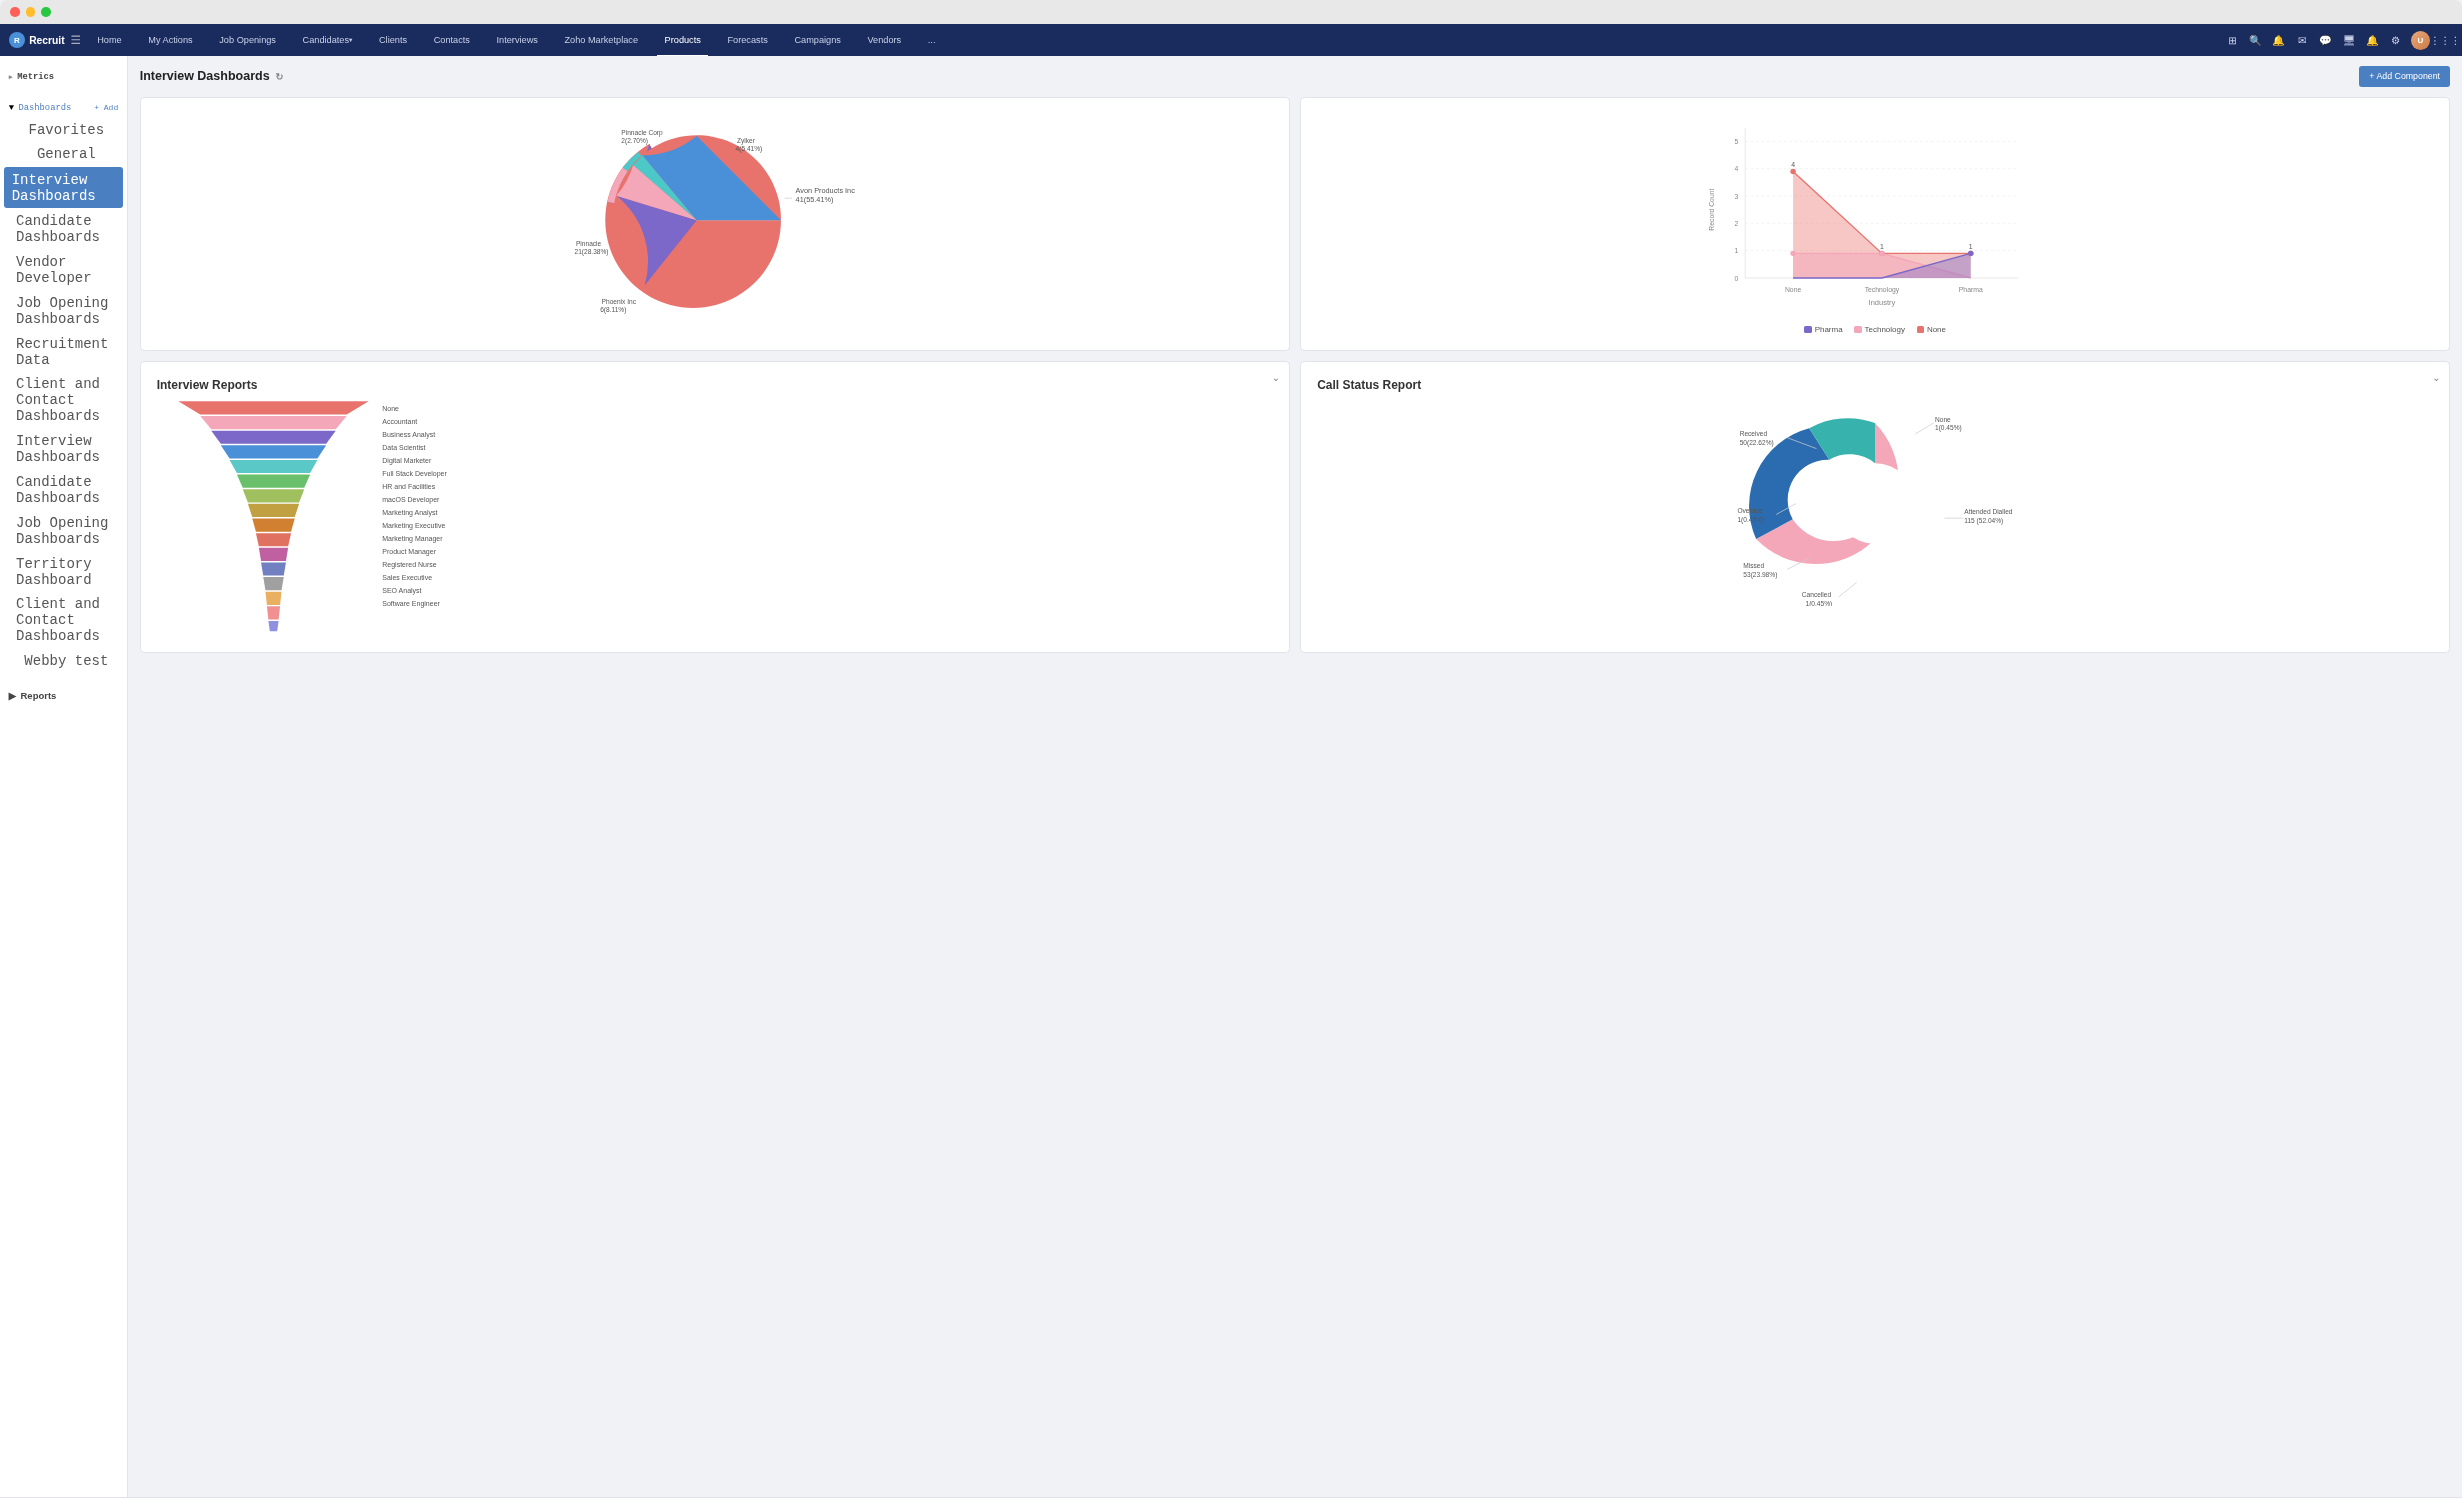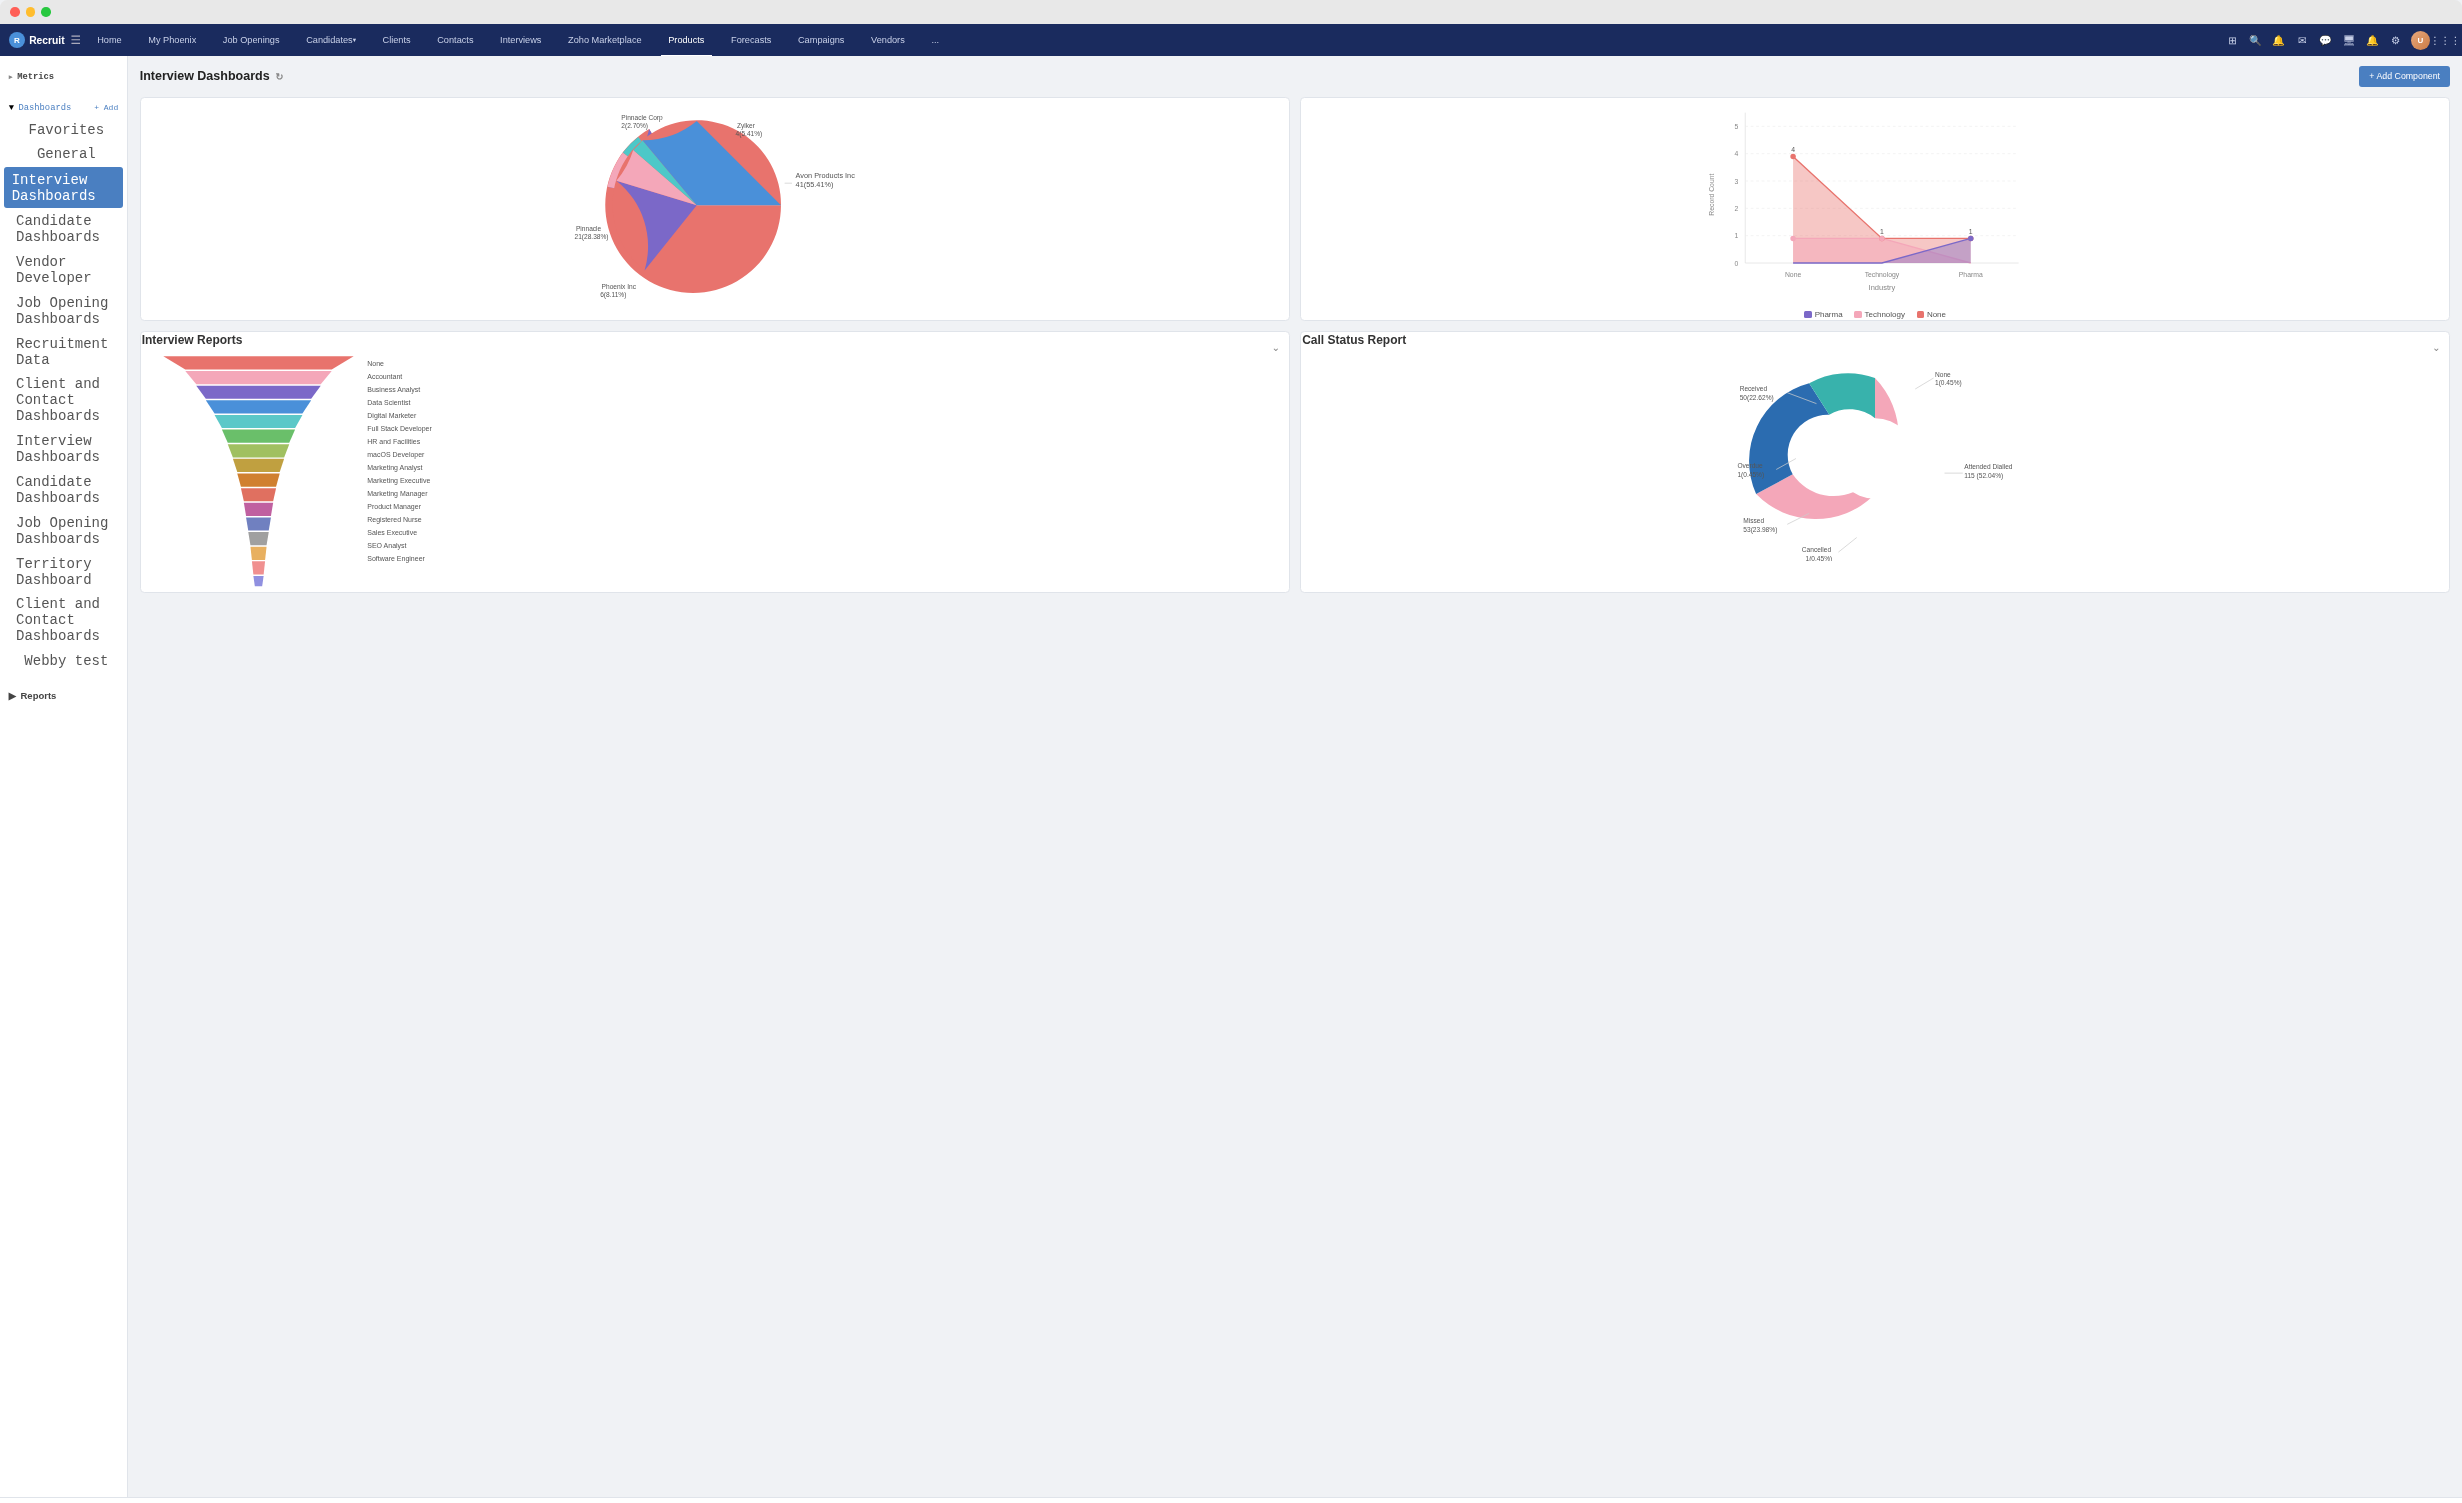--- a/index.html
+++ b/index.html
@@ -212,21 +212,21 @@
     
     .dashboard-grid {
       display: grid;
       grid-template-columns: 1fr 1fr;
       gap: 10.3px;
     }
     .dashboard-card {
       background: #fff;
       border-radius: 4.4px;
       border: 0.7px solid #e0e4ea;
-      padding: 1px;
+      padding: 16px;
       min-height: 220px;
       position: relative;
     }
     .dashboard-card-title {
       font-size: 12px;
       font-weight: 600;
       color: #333;
       margin-bottom: 8.8px;
     }
     .card-collapse-btn {
@@ -300,21 +300,21 @@
 </div>
 
 <nav class="top-nav">
   <div class="nav-logo">
     <div class="nav-logo-icon">R</div>
     <span>Recruit</span>
   </div>
   <div class="nav-hamburger">☰</div>
   <div class="nav-items">
     <div class="nav-item">Home</div>
-    <div class="nav-item">My Phoenix</div>
+    <div class="nav-item">My Actions</div>
     <div class="nav-item">Job Openings</div>
     <div class="nav-item nav-item-with-arrow">Candidates</div>
     <div class="nav-item">Clients</div>
     <div class="nav-item">Contacts</div>
     <div class="nav-item">Interviews</div>
     <div class="nav-item">Zoho Marketplace</div>
     <div class="nav-item active">Products</div>
     <div class="nav-item">Forecasts</div>
     <div class="nav-item">Campaigns</div>
     <div class="nav-item">Vendors</div>

